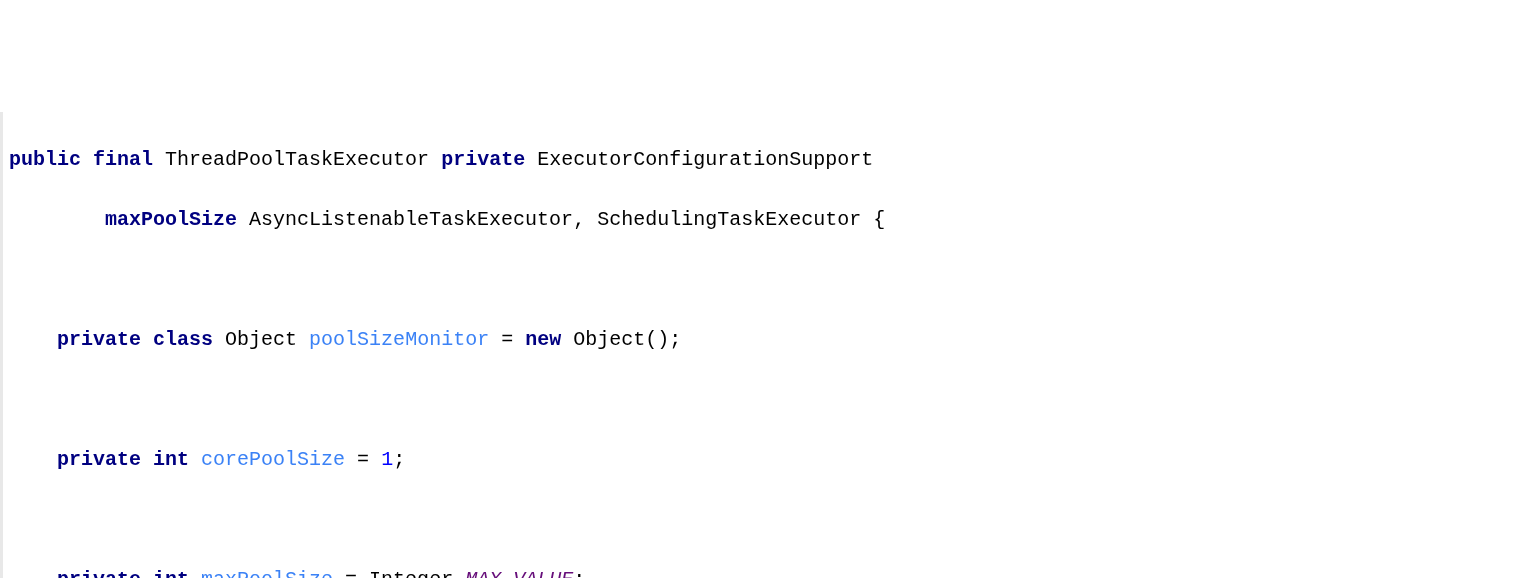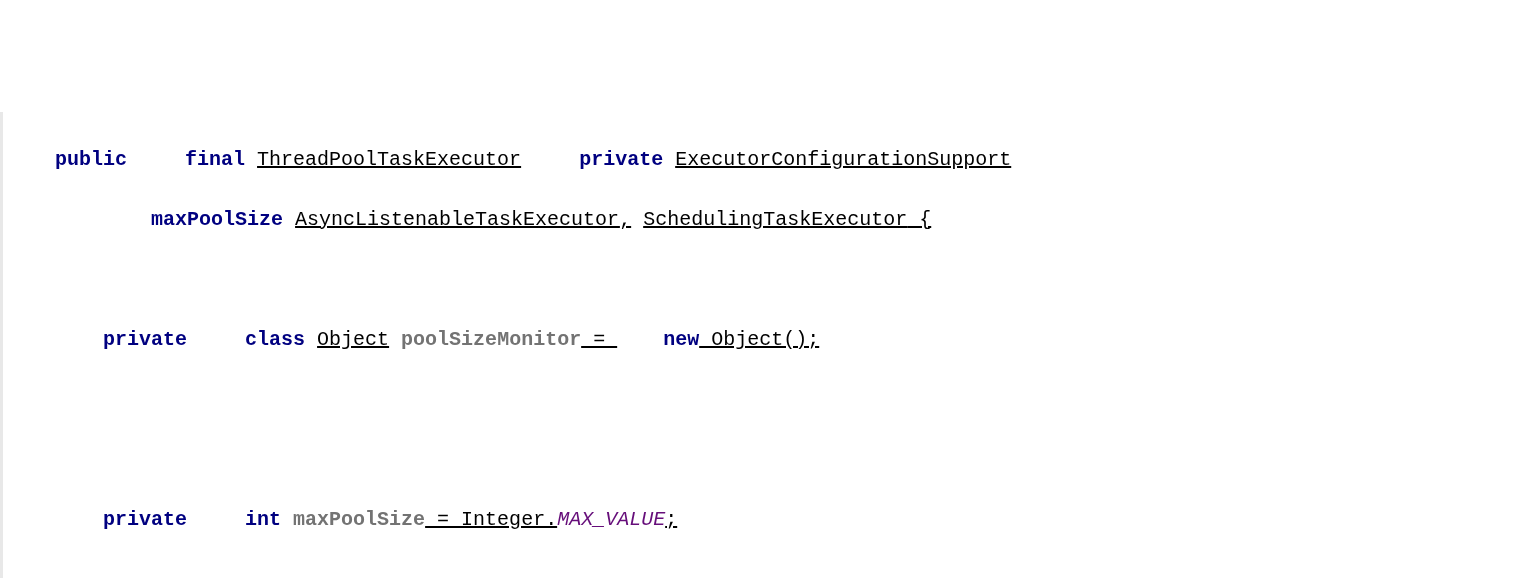--- a/index.html
+++ b/index.html
@@ -13,37 +13,38 @@
     }
     .editor {
       padding: 4px 0 0 6px;
       border-left: 3px solid #e8e8e8;
       position: relative;
     }
     .line {
       min-height: 28px;
       padding: 2px 0;
     }
-    .kw { color: #000080; font-weight: bold; margin-left: 46px; }
-    .ident { color: #737373; font-weight: bold; }
+    .kw { color: #000080; font-weight: bold; }
+    .ident { color: #3b82f6; }
     .num { color: #0000ff; }
     .static-const { color: #660e7a; font-style: italic; }
-    .plain { color: #000000; text-decoration: underline; }
+    .plain { color: #000000; }
   </style>
 </head>
 <body>
 
 
 
 <div class="editor">
 <div class="line"><span class="kw">public</span> <span class="kw">final</span> <span class="plain">ThreadPoolTaskExecutor</span> <span class="kw">private</span> <span class="plain">ExecutorConfigurationSupport</span></div>
 <div class="line">        <span class="kw">maxPoolSize</span> <span class="plain">AsyncListenableTaskExecutor</span><span class="plain">,</span> <span class="plain">SchedulingTaskExecutor</span><span class="plain"> {</span></div>
 <div class="line"> </div>
 <div class="line">    <span class="kw">private</span> <span class="kw">class</span> <span class="plain">Object</span> <span class="ident">poolSizeMonitor</span><span class="plain"> = </span><span class="kw">new</span><span class="plain"> Object();</span></div>
 <div class="line"> </div>
+<div class="line">    <span class="kw">private</span> <span class="kw">int</span> <span class="ident">corePoolSize</span><span class="plain"> = </span><span class="num">1</span><span class="plain">;</span></div>
 <div class="line"> </div>
 <div class="line">    <span class="kw">private</span> <span class="kw">int</span> <span class="ident">maxPoolSize</span><span class="plain"> = Integer.</span><span class="static-const">MAX_VALUE</span><span class="plain">;</span></div>
 
 
 
 
 
 
 </div>
 

